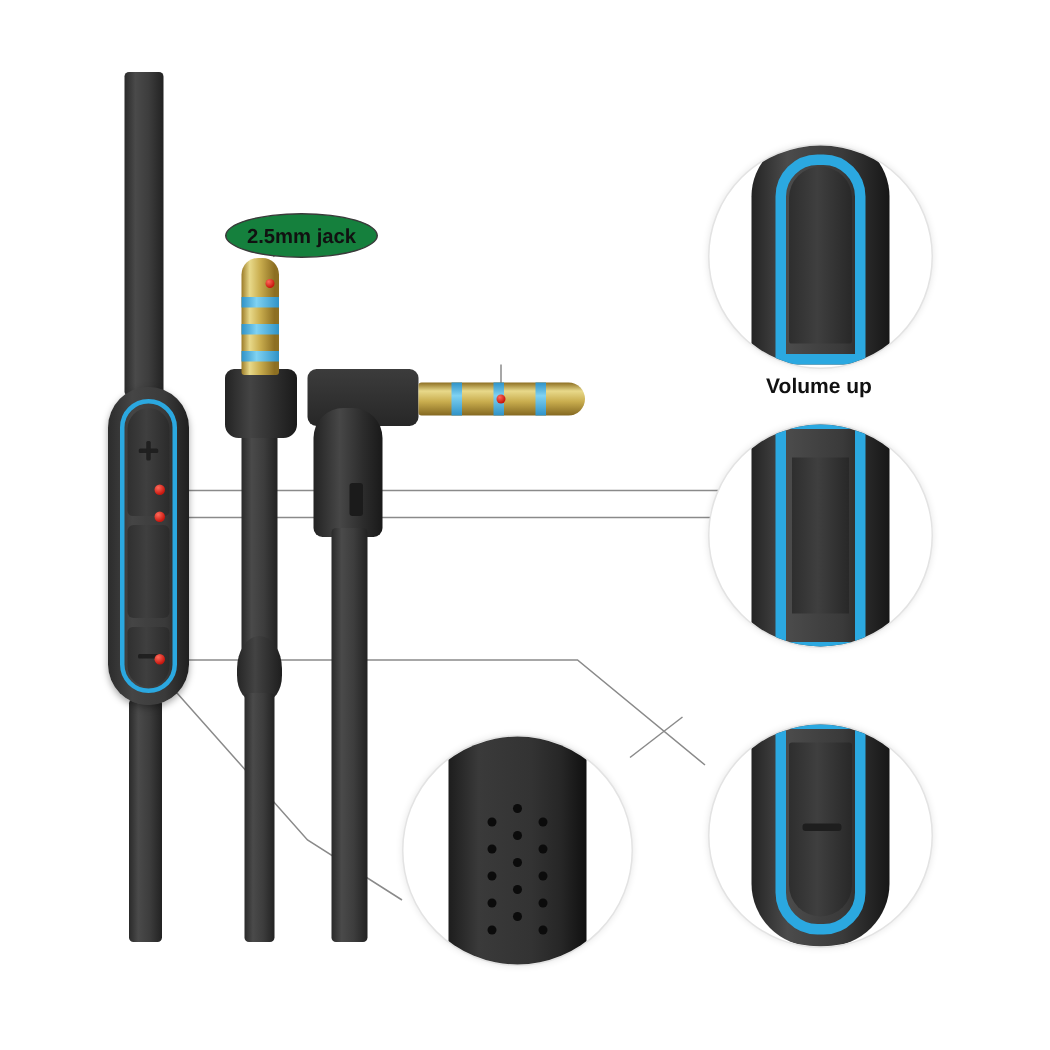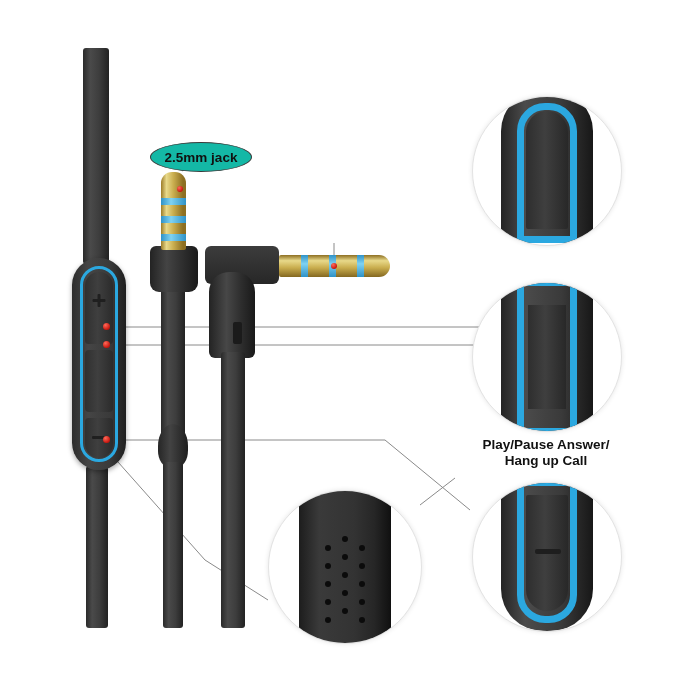--- a/index.html
+++ b/index.html
@@ -137,21 +137,21 @@
   .pinring-h {
     position: absolute; top: 0; height: 100%; width: 7px;
     background: linear-gradient(180deg,#2f92c7,#7fd2f2 40%,#2f92c7);
   }
 
   
   .bubble {
     position: absolute;
     border: 1.6px solid #3a3a3a;
     border-radius: 50%;
-    background: #14b8a6;
+    background: #15803d;
     color: #111;
     font-weight: bold;
     display: flex;
     align-items: center;
     justify-content: center;
     white-space: nowrap;
   }
 
   
   .zoomcircle {
@@ -277,28 +277,27 @@
 
   <div class="cable" style="left:221px; top:352px; width:24px; height:276px;"></div>
 
 
   <div class="zoomcircle" style="left:472px; top:96px; width:148px; height:148px;">
     <div class="big-shell" style="left:28px; top:-6px; width:92px; height:152px; border-radius:40px 40px 8px 8px;"></div>
     <div class="big-ring" style="left:44px; top:6px; width:60px; height:140px; border-radius:28px 28px 0 0;"></div>
     <div class="big-face" style="left:53px; top:14px; width:42px; height:118px; border-radius:22px 22px 2px 2px;"></div>
     <div class="big-plus" style="left:63px; top:54px; width:22px; height:22px;"></div>
   </div>
+  <div class="zoom-label" style="left:472px; top:249px; width:148px; font-size:14px;">Volume up</div>
 
   <div class="zoomcircle" style="left:472px; top:282px; width:148px; height:148px;">
     <div class="big-shell" style="left:28px; top:-10px; width:92px; height:168px;"></div>
     <div class="big-ring" style="left:44px; top:-4px; width:60px; height:156px;"></div>
     <div class="big-face" style="left:55px; top:22px; width:38px; height:104px;"></div>
   </div>
-  <div class="zoom-label" style="left:452px; top:437px; width:188px; font-size:13.5px;">Play/Pause Answer/
-Hang up Call</div>
 
   <div class="zoomcircle" style="left:472px; top:482px; width:148px; height:148px;">
     <div class="big-shell" style="left:28px; top:-8px; width:92px; height:156px; border-radius:8px 8px 42px 42px;"></div>
     <div class="big-ring" style="left:44px; top:-4px; width:60px; height:144px; border-radius:0 0 28px 28px;"></div>
     <div class="big-face" style="left:53px; top:12px; width:42px; height:116px; border-radius:2px 2px 22px 22px;"></div>
     <div class="big-minus" style="left:62px; top:66px; width:26px; height:5px;"></div>
   </div>
 
   <div class="zoomcircle" style="left:268px; top:490px; width:152px; height:152px;">
     <div class="mic-body" style="left:30px; top:-4px; width:92px; height:162px;">

